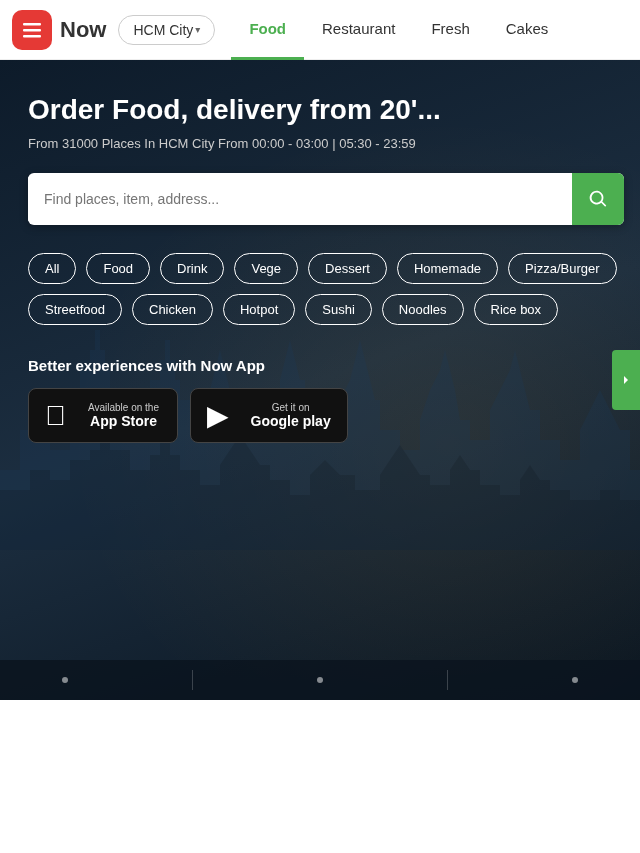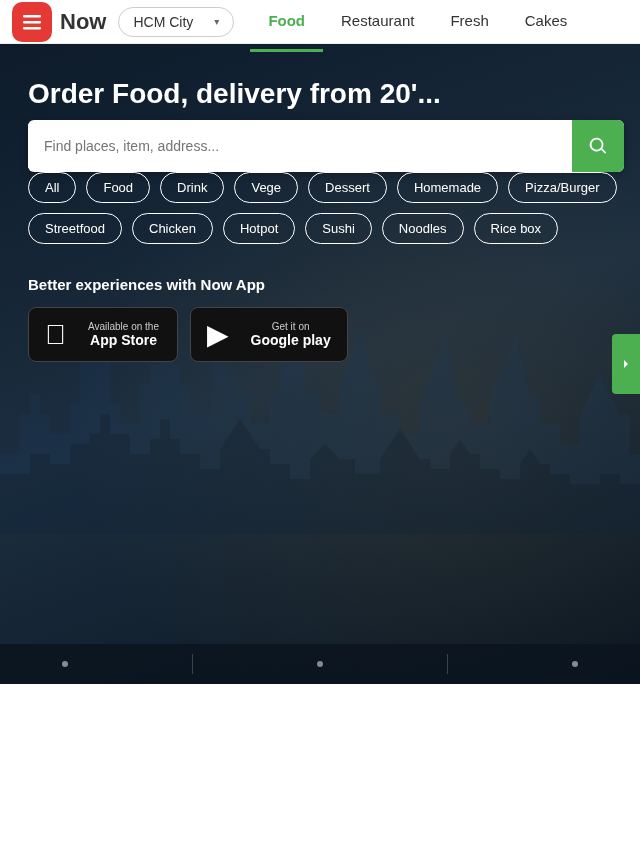--- a/index.html
+++ b/index.html
@@ -2,21 +2,21 @@
 <html><head>
   <meta charset="utf-8">
   <style>
     * { margin: 0; padding: 0; box-sizing: border-box; }
     body { width: 640px; height: 853px; font-family: Arial, sans-serif; overflow: hidden; background: #fff; }
 
     
     .navbar {
       display: flex;
       align-items: center;
-      height: 44px;
+      height: 60px;
       background: #fff;
       padding: 0 12px;
       border-bottom: 1px solid #eee;
       position: relative;
       z-index: 10;
     }
     .nav-logo {
       display: flex;
       align-items: center;
       gap: 8px;
@@ -33,21 +33,21 @@
     }
     .nav-logo-icon svg { width: 24px; height: 24px; fill: white; }
     .nav-logo-text {
       font-size: 22px;
       font-weight: bold;
       color: #333;
     }
     .nav-city-btn {
       display: flex;
       align-items: center;
-      gap: 21px;
+      gap: 2px;
       border: 1px solid #ccc;
       border-radius: 20px;
       padding: 6px 14px;
       font-size: 14px;
       color: #333;
       cursor: pointer;
       background: #fff;
       margin-right: 16px;
     }
     .nav-city-btn .chevron { font-size: 10px; color: #666; }
@@ -115,20 +115,21 @@
       font-size: 13px;
       color: #ccc;
       margin-bottom: 22px;
     }
     .search-bar {
       display: flex;
       align-items: center;
       background: #fff;
       border-radius: 6px;
       overflow: hidden;
+      margin-bottom: 28px;
       box-shadow: 0 2px 8px rgba(0,0,0,0.3);
     }
     .search-input {
       flex: 1;
       border: none;
       outline: none;
       padding: 14px 16px;
       font-size: 14px;
       color: #aaa;
     }
@@ -268,20 +269,21 @@
 <div class="hero">
   <div class="hero-bg"></div>
 
   <svg class="skyline" viewBox="0 0 640 300" preserveAspectRatio="none" xmlns="http://www.w3.org/2000/svg">
     <path d="M0,280 L0,200 L20,200 L20,160 L30,160 L30,140 L40,140 L40,160 L50,160 L50,180 L70,180 L70,150 L80,150 L80,100 L90,100 L90,80 L95,80 L95,60 L100,60 L100,80 L105,80 L105,100 L110,100 L110,150 L120,150 L120,170 L140,170 L140,130 L150,130 L150,110 L160,110 L160,90 L165,90 L165,70 L170,70 L170,90 L175,90 L175,110 L180,110 L180,130 L190,130 L190,160 L210,160 L210,120 L215,100 L220,80 L225,100 L230,120 L235,120 L235,140 L250,140 L250,170 L270,170 L270,140 L280,140 L280,110 L285,90 L290,70 L295,90 L300,110 L305,110 L305,140 L320,140 L320,160 L340,160 L340,130 L350,110 L355,90 L360,70 L365,90 L370,110 L375,130 L380,130 L380,160 L400,160 L400,180 L420,180 L420,150 L430,120 L440,100 L445,80 L450,100 L455,120 L460,150 L470,150 L470,170 L490,170 L490,140 L500,120 L510,100 L515,80 L520,100 L525,120 L530,140 L540,140 L540,170 L560,170 L560,190 L580,190 L580,160 L590,140 L600,120 L610,140 L620,160 L630,160 L630,200 L640,200 L640,280 Z" fill="#1a3a5c" opacity="0.6"></path>
     <path d="M0,280 L0,220 L30,220 L30,200 L50,200 L50,210 L70,210 L70,190 L90,190 L90,180 L100,180 L100,160 L110,160 L110,180 L130,180 L130,200 L150,200 L150,185 L160,185 L160,165 L170,165 L170,185 L180,185 L180,200 L200,200 L200,215 L220,215 L220,195 L230,180 L240,165 L250,180 L260,195 L270,195 L270,210 L290,210 L290,225 L310,225 L310,205 L325,190 L340,205 L355,205 L355,220 L380,220 L380,205 L390,190 L400,175 L410,190 L420,205 L430,205 L430,215 L450,215 L450,200 L460,185 L470,200 L480,200 L480,215 L500,215 L500,225 L520,225 L520,210 L530,195 L540,210 L550,210 L550,220 L570,220 L570,230 L600,230 L600,220 L620,220 L620,230 L640,230 L640,280 Z" fill="#102030" opacity="0.7"></path>
   </svg>
 
   <div class="hero-content">
     <h1 class="hero-title">Order Food, delivery from 20'...</h1>
+    <p class="hero-subtitle">From 31000 Places In HCM City From 00:00 - 03:00 | 05:30 - 23:59</p>
 
     <div class="search-bar">
       <input class="search-input" type="text" placeholder="Find places, item, address..." style="">
       <button class="search-btn">
         <svg viewBox="0 0 24 24">
           <path d="M21 19l-4.35-4.35A7.5 7.5 0 1 0 15.5 16L19.85 20.35 21 19zM10.5 16a5.5 5.5 0 1 1 0-11 5.5 5.5 0 0 1 0 11z"></path>
         </svg>
       </button>
     </div>
 

